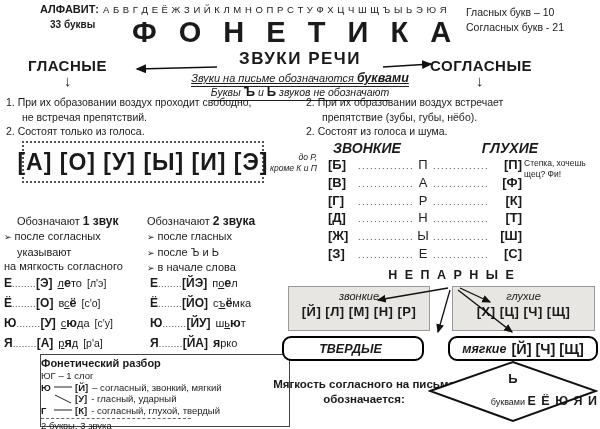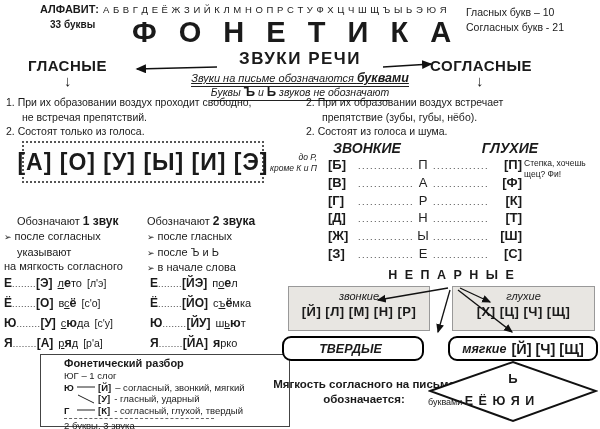--- a/index.html
+++ b/index.html
@@ -79,21 +79,21 @@
   .ex-letter{font-weight:bold;font-size:12px;}
   .ex-dots{font-size:9px;letter-spacing:0.5px;color:#333;}
   .ex-sound{font-weight:bold;font-size:12px;margin-right:5px;}
   .ex-word{font-size:11px;}
   .wund{text-decoration:underline;}
   .wbold{font-weight:bold;font-size:12.5px;}
   .ex-trans{font-size:10.5px;margin-left:5px;}
 
   
   #parsing-box{left:40px;top:354px;width:250px;height:73px;border:1px solid #444;
-      box-sizing:border-box;padding:2px 6px 0 23px;background:#fff;}
+      box-sizing:border-box;padding:2px 6px 0 0;background:#fff;}
   #parsing-box .ttl{font-size:11px;font-weight:bold;line-height:13px;}
   #parsing-box .slog{font-size:9.5px;line-height:11.5px;}
   .p-row{display:flex;align-items:center;height:11.5px;font-size:9.5px;white-space:nowrap;}
   .p-row .p-letter{width:12px;font-weight:bold;}
   .p-row .p-conn{width:22px;display:flex;align-items:center;}
   .p-row .p-sound{font-weight:bold;margin-right:4px;}
   #parsing-box .summary{font-size:9.5px;border-top:1px dashed #666;margin-top:2px;
       padding-top:1px;width:150px;}
 
   
@@ -113,21 +113,21 @@
   .round-box .rlbl{font-weight:bold;font-style:italic;font-size:12.5px;margin-right:5px;}
   .round-box .rlet{font-weight:bold;font-size:14.5px;}
 
   
   #softness-text{left:270px;top:377px;width:188px;text-align:center;font-weight:bold;
       font-size:11.5px;line-height:15px;}
   #softness-diamond{left:428px;top:360px;width:170px;height:64px;}
   #softness-diamond svg{position:absolute;left:0;top:0;}
   #diamond-top{position:absolute;left:0;top:11px;width:170px;text-align:center;
       font-weight:bold;font-size:13px;}
-  #diamond-bottom{position:absolute;left:0;top:31px;width:170px;text-align:left;white-space:nowrap;}
+  #diamond-bottom{position:absolute;left:0;top:31px;width:170px;text-align:right;white-space:nowrap;}
   #diamond-bottom .small{font-size:9px;}
   #diamond-bottom .lets{font-weight:bold;font-size:12.5px;letter-spacing:1px;}
 </style>
 </head>
 <body>
 
 <div class="page">
 
   <div class="abs" id="alphabet-row">
     <span class="lbl">АЛФАВИТ:</span><span class="letters">А Б В Г Д Е Ё Ж З И Й К Л М Н О П Р С Т У Ф Х Ц Ч Ш Щ Ъ Ы Ь Э Ю Я</span>

